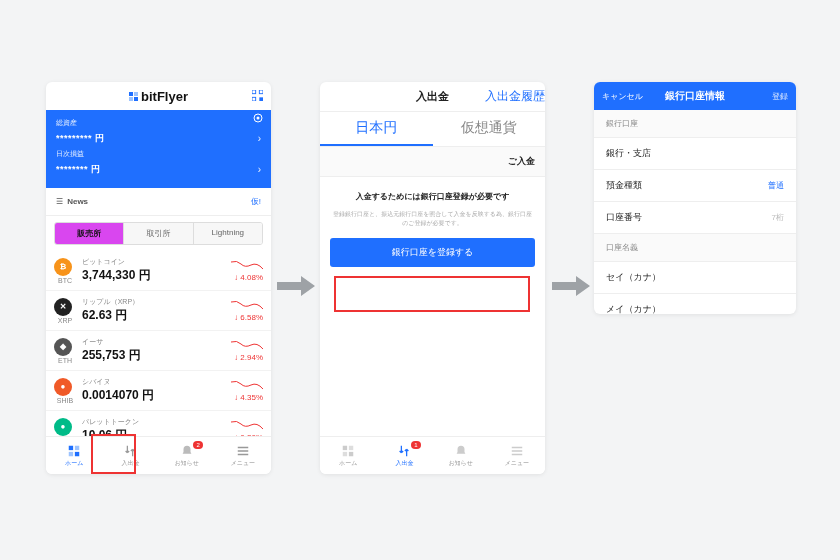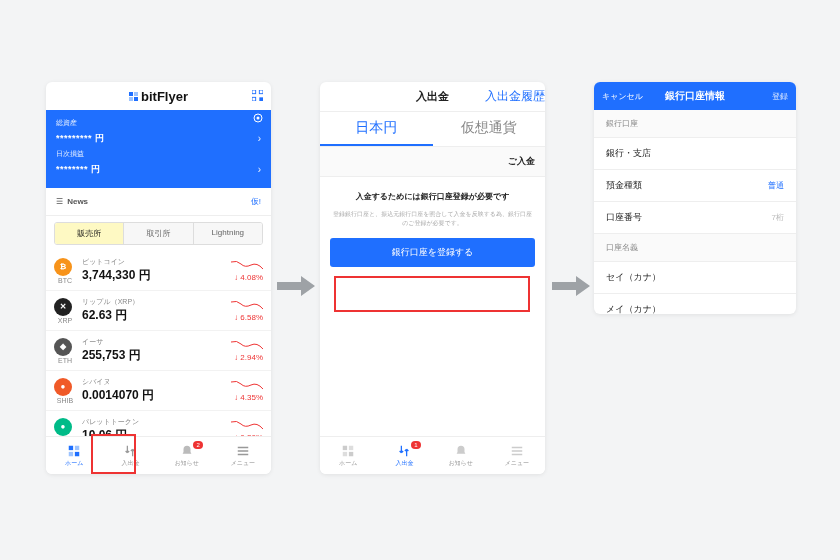--- a/index.html
+++ b/index.html
@@ -29,21 +29,21 @@
   .bluecard .amt { font-size:9px; font-weight:600; letter-spacing:.5px;}
   .chev { font-size:10px; opacity:.9;}
   .eye{ position:absolute; right:8px; top:3px; width:10px;height:10px;}
   .card-wrap{position:relative;}
   .news { display:flex; justify-content:space-between; align-items:center; padding:8px 10px; border-bottom:1px solid #eee; }
   .news-l { display:flex; align-items:center; gap:4px; color:#555; font-size:8px;}
   .news-r { color:#1f6fff; font-size:8px;}
   .tabs3 { display:flex; border:1px solid #ddd; margin:6px 8px; border-radius:3px; overflow:hidden;}
   .tabs3 div{ flex:1; text-align:center; padding:5px 0; font-size:8px; color:#666; border-right:1px solid #ddd;}
   .tabs3 div:last-child{border-right:none;}
-  .tabs3 .act{ color:#111; font-weight:400; background:#fef9c3; }
+  .tabs3 .act{ color:#111; font-weight:700; background:#d946ef; }
   .tabs3 div:not(.act){ background:#f7f7f7;}
   .list { overflow:hidden; }
   .li { display:flex; align-items:center; padding:6px 8px; border-bottom:1px solid #f2f2f2; gap:6px;}
   .ico { width:18px; height:18px; border-radius:50%; display:flex; align-items:center; justify-content:center; color:#fff; font-size:8px; font-weight:700;}
   .sym{ font-size:7px; color:#888; margin-top:1px;}
   .nm { font-size:7px; color:#888;}
   .pr { font-size:12px; font-weight:600; color:#111;}
   .mid{ flex:1; }
   .rt { width:54px; text-align:right;}
   .pct{ font-size:8px;}

